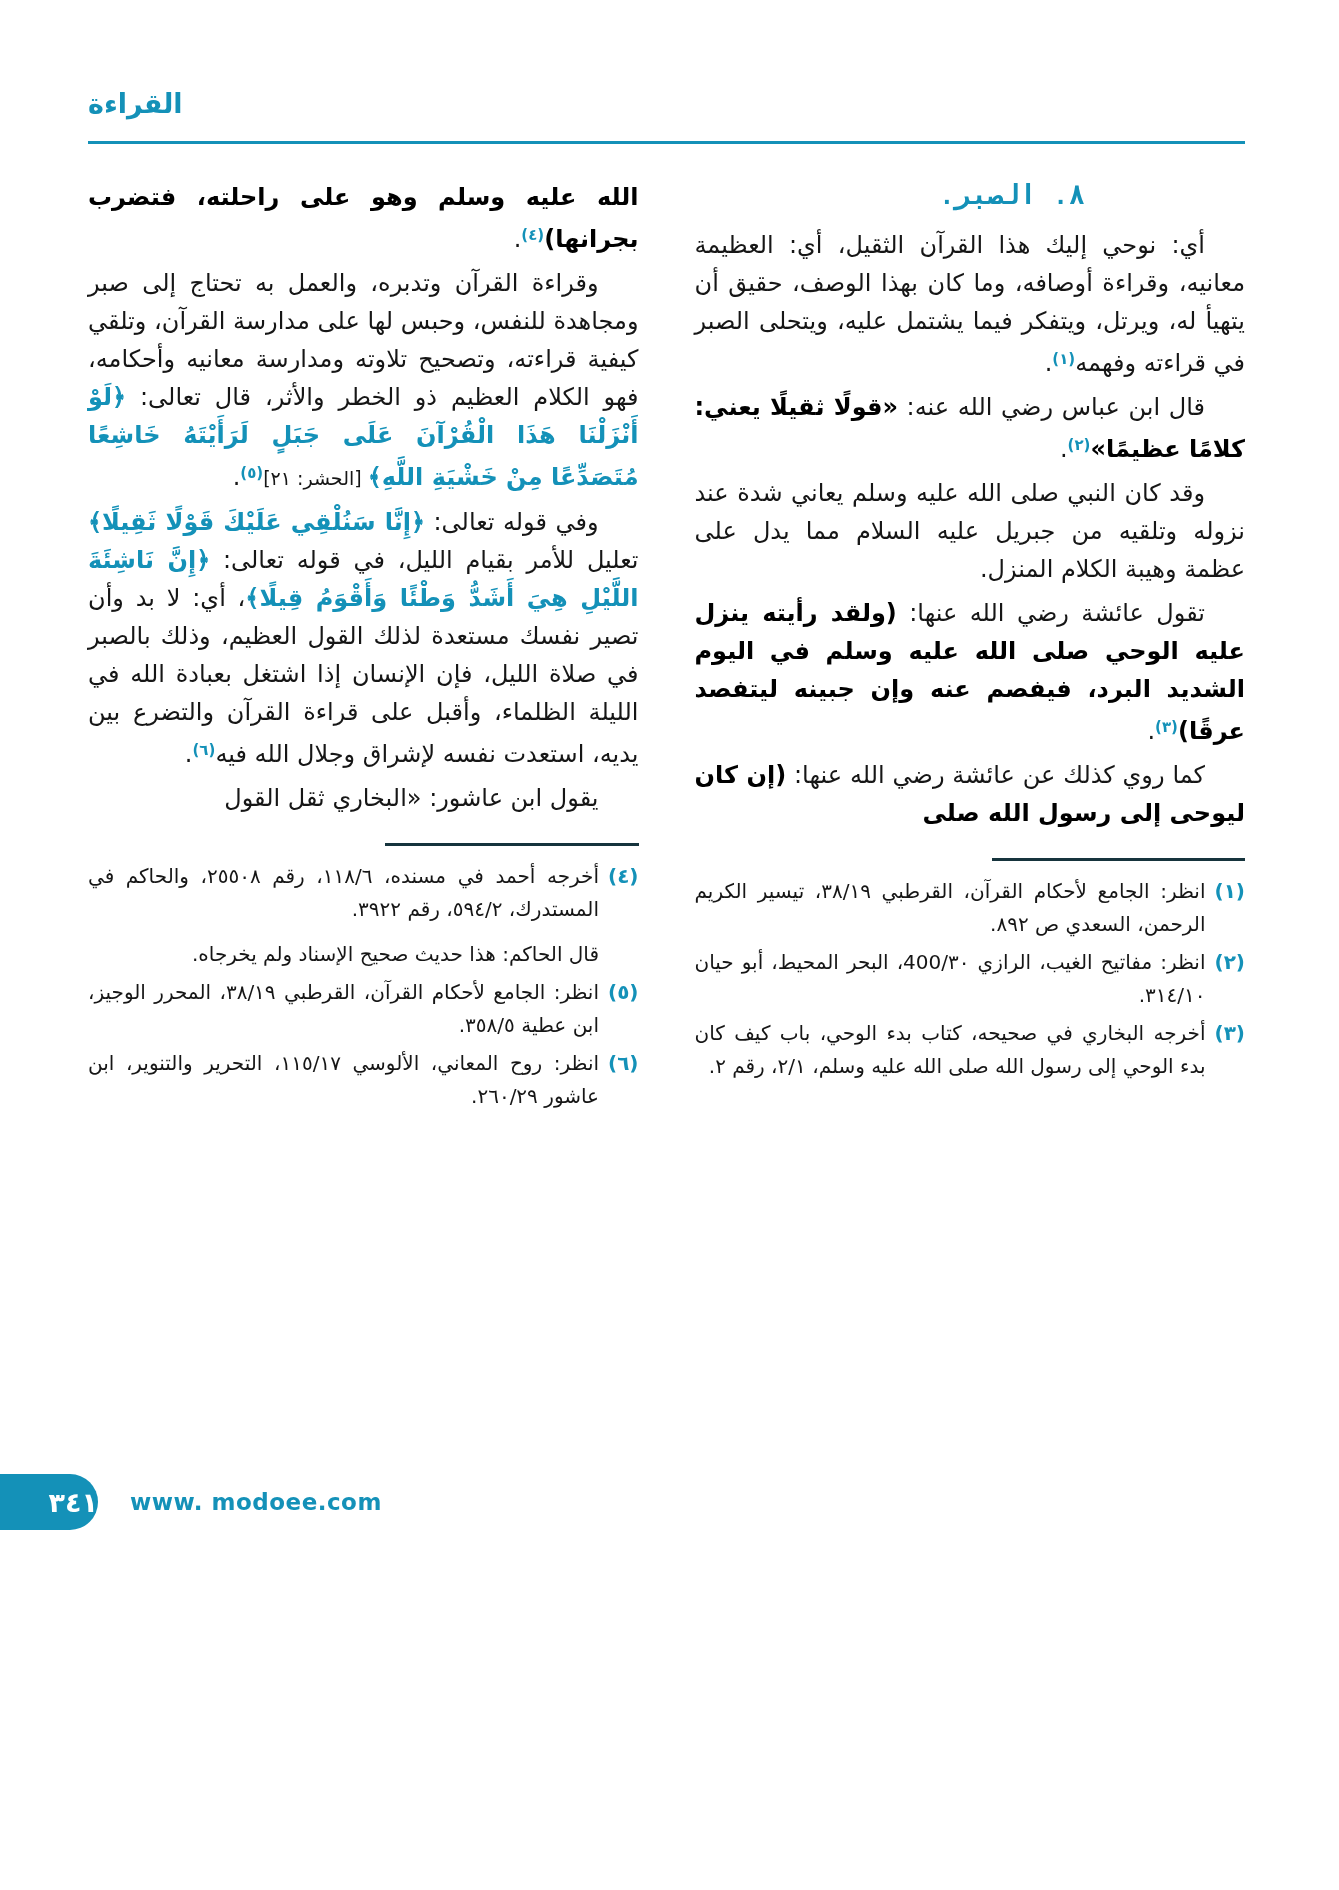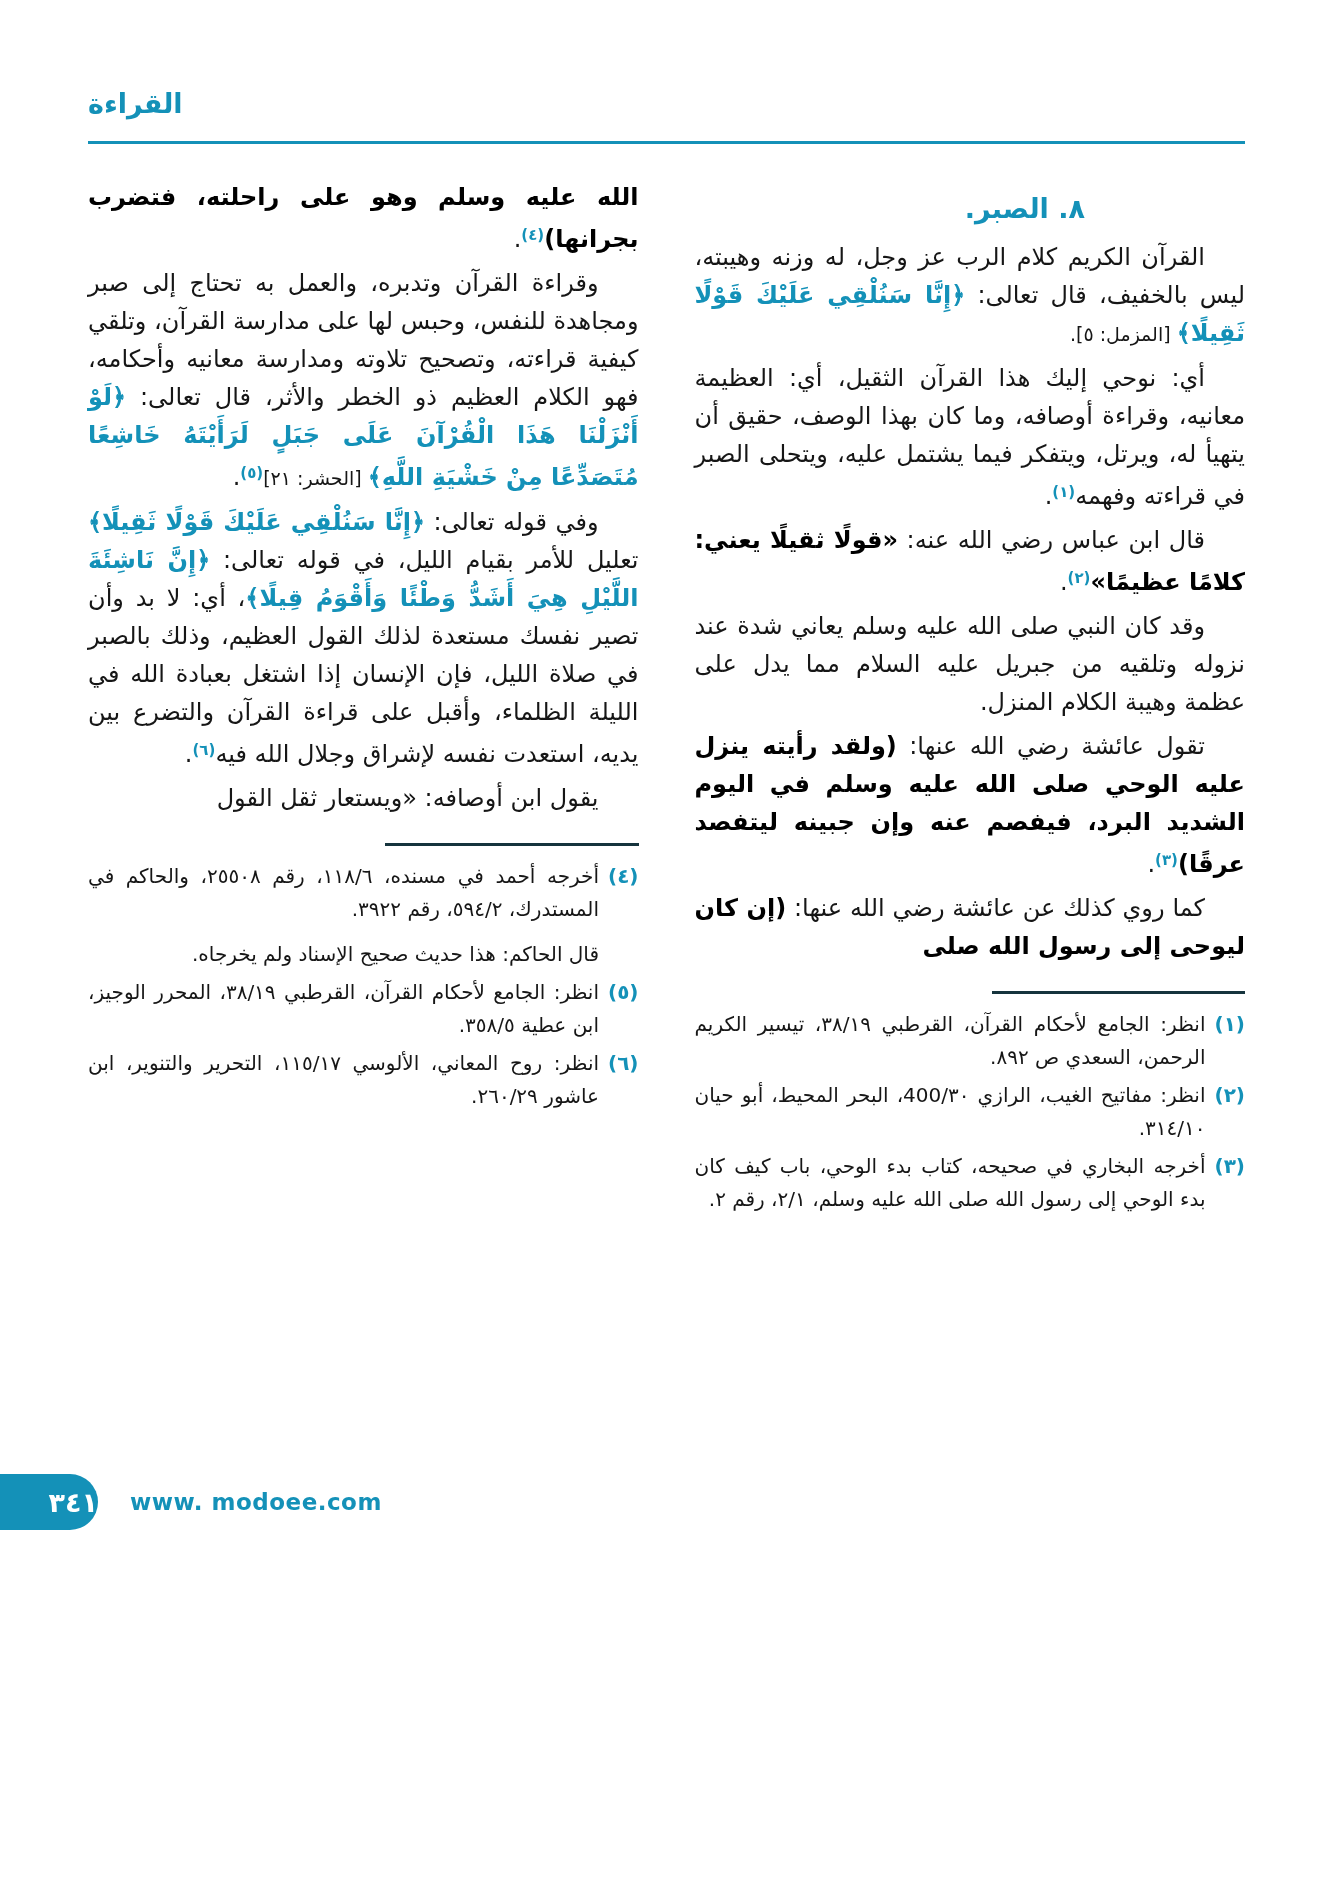--- a/index.html
+++ b/index.html
@@ -20,21 +20,21 @@
   .running-head{position:absolute;top:88px;left:88px;}
   .head-title{color:var(--accent);font-size:27px;font-weight:700;}
   .head-rule{position:absolute;top:141px;left:88px;right:94px;height:3px;background:var(--accent);}
 
   
   .columns{position:absolute;top:178px;right:94px;left:88px;display:flex;gap:56px;align-items:flex-start;}
   .col{flex:1 1 0;min-width:0;}
 
   .para{font-size:24px;line-height:38px;text-align:justify;color:var(--text);margin:0 0 6px;}
   .para.indent{text-indent:40px;}
-  .para.section-heading{color:var(--accent);font-size:27px;font-weight:700;text-indent:160px;margin:12px 0 10px;}
+  .para.section-heading{color:var(--accent);font-size:27px;font-weight:700;text-indent:160px;margin:0 0 10px;font-family:Liberation Mono, monospace;}
   .section-heading .seg-n{color:var(--accent);}
 
   .seg-n{color:var(--text);}
   .seg-b{font-weight:700;color:#000;}
   .seg-q{color:var(--accent);font-weight:700;}
   .seg-r{font-size:19px;color:var(--text);}
   .seg-ref{color:var(--accent);font-weight:700;font-size:15px;vertical-align:7px;}
 
   
   .fn-sep{width:46%;height:3px;background:var(--sep);margin:26px 0 14px;}
@@ -62,21 +62,20 @@
 
   <div class="running-head">
     <span class="head-title">القراءة</span>
   </div>
   <div class="head-rule"></div>
 
   <div class="columns">
     <section class="col">
       <div class="col-body" id="body-right">
           <p class="para section-heading"><span class="seg-n">٨. الصبر.</span></p>
-          <p class="para indent"><span class="seg-n">القرآن الكريم كلام الرب عز وجل، له وزنه وهيبته، ليس بالخفيف، قال تعالى: </span><span class="seg-q">﴿إِنَّا سَنُلْقِي عَلَيْكَ قَوْلًا ثَقِيلًا﴾</span><span class="seg-r"> [المزمل: ٥].</span></p>
           <p class="para indent"><span class="seg-n">أي: نوحي إليك هذا القرآن الثقيل، أي: العظيمة معانيه، وقراءة أوصافه، وما كان بهذا الوصف، حقيق أن يتهيأ له، ويرتل، ويتفكر فيما يشتمل عليه، ويتحلى الصبر في قراءته وفهمه</span><span class="seg-ref">(١)</span><span class="seg-n">.</span></p>
           <p class="para indent"><span class="seg-n">قال ابن عباس رضي الله عنه: </span><span class="seg-b">«قولًا ثقيلًا يعني: كلامًا عظيمًا»</span><span class="seg-ref">(٢)</span><span class="seg-n">.</span></p>
           <p class="para indent"><span class="seg-n">وقد كان النبي صلى الله عليه وسلم يعاني شدة عند نزوله وتلقيه من جبريل عليه السلام مما يدل على عظمة وهيبة الكلام المنزل.</span></p>
           <p class="para indent"><span class="seg-n">تقول عائشة رضي الله عنها: </span><span class="seg-b">(ولقد رأيته ينزل عليه الوحي صلى الله عليه وسلم في اليوم الشديد البرد، فيفصم عنه وإن جبينه ليتفصد عرقًا)</span><span class="seg-ref">(٣)</span><span class="seg-n">.</span></p>
           <p class="para indent"><span class="seg-n">كما روي كذلك عن عائشة رضي الله عنها: </span><span class="seg-b">(إن كان ليوحى إلى رسول الله صلى</span></p>
         </div>
       <div class="fn-sep"></div>
       <div class="fns" id="fns-right">
           <div class="fn">
             <span class="fn-num">(١)</span>
@@ -97,21 +96,21 @@
             </div>
           </div>
         </div>
     </section>
 
     <section class="col">
       <div class="col-body" id="body-left">
           <p class="para"><span class="seg-b">الله عليه وسلم وهو على راحلته، فتضرب بجرانها)</span><span class="seg-ref">(٤)</span><span class="seg-n">.</span></p>
           <p class="para indent"><span class="seg-n">وقراءة القرآن وتدبره، والعمل به تحتاج إلى صبر ومجاهدة للنفس، وحبس لها على مدارسة القرآن، وتلقي كيفية قراءته، وتصحيح تلاوته ومدارسة معانيه وأحكامه، فهو الكلام العظيم ذو الخطر والأثر، قال تعالى: </span><span class="seg-q">﴿لَوْ أَنْزَلْنَا هَذَا الْقُرْآنَ عَلَى جَبَلٍ لَرَأَيْتَهُ خَاشِعًا مُتَصَدِّعًا مِنْ خَشْيَةِ اللَّهِ﴾</span><span class="seg-r"> [الحشر: ٢١]</span><span class="seg-ref">(٥)</span><span class="seg-n">.</span></p>
           <p class="para indent"><span class="seg-n">وفي قوله تعالى: </span><span class="seg-q">﴿إِنَّا سَنُلْقِي عَلَيْكَ قَوْلًا ثَقِيلًا﴾</span><span class="seg-n"> تعليل للأمر بقيام الليل، في قوله تعالى: </span><span class="seg-q">﴿إِنَّ نَاشِئَةَ اللَّيْلِ هِيَ أَشَدُّ وَطْئًا وَأَقْوَمُ قِيلًا﴾</span><span class="seg-n">، أي: لا بد وأن تصير نفسك مستعدة لذلك القول العظيم، وذلك بالصبر في صلاة الليل، فإن الإنسان إذا اشتغل بعبادة الله في الليلة الظلماء، وأقبل على قراءة القرآن والتضرع بين يديه، استعدت نفسه لإشراق وجلال الله فيه</span><span class="seg-ref">(٦)</span><span class="seg-n">.</span></p>
-          <p class="para indent"><span class="seg-n">يقول ابن أوصافه: «ويستعار ثقل القول</span></p>
+          <p class="para indent"><span class="seg-n">يقول ابن عاشور: «البخاري ثقل القول</span></p>
         </div>
       <div class="fn-sep"></div>
       <div class="fns" id="fns-left">
           <div class="fn">
             <span class="fn-num">(٤)</span>
             <div class="fn-text">
               <div>أخرجه أحمد في مسنده، ١١٨/٦، رقم ٢٥٥٠٨، والحاكم في المستدرك، ٥٩٤/٢، رقم ٣٩٢٢.</div>
               <div class="fn-extra">قال الحاكم: هذا حديث صحيح الإسناد ولم يخرجاه.</div>
             </div>
           </div>

